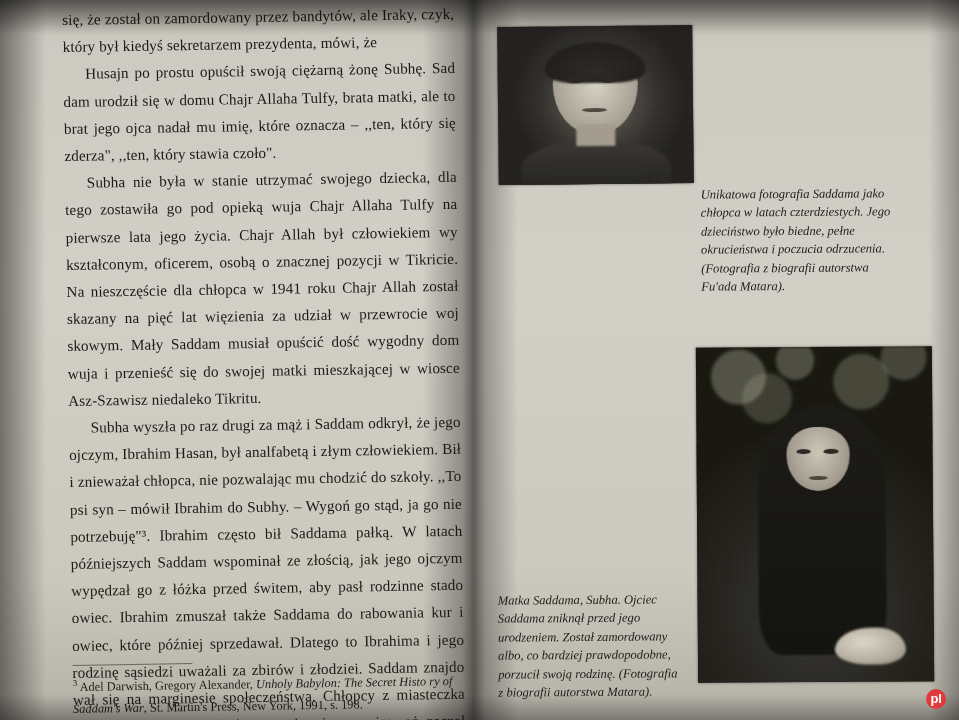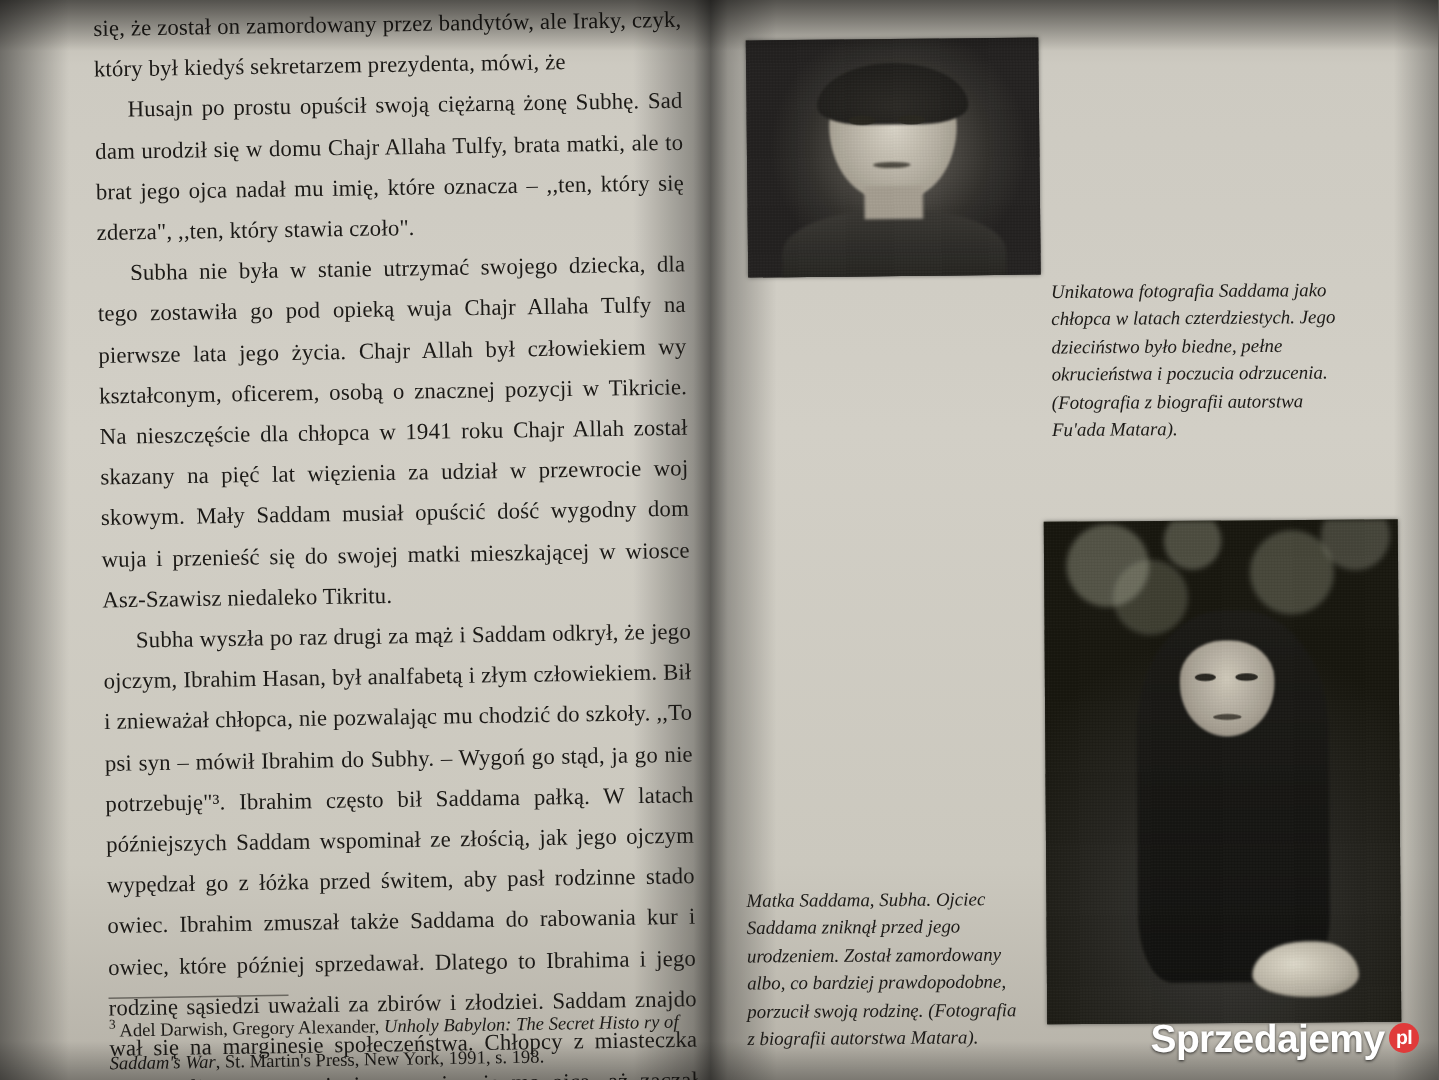--- a/index.html
+++ b/index.html
@@ -393,19 +393,18 @@
 
     <div class="caption caption-mother">Matka Saddama, Subha. Ojciec Saddama zniknął przed jego urodzeniem. Został zamordowany albo, co bardziej prawdopodobne, porzucił swoją rodzinę. (Fotografia z biografii autorstwa Matara).</div>
   </div>
 
   <div class="top-curl"></div>
   <div class="bottom-shade"></div>
   <div class="left-edge"></div>
   <div class="right-edge"></div>
 
   <div class="watermark">
-    <span>Sprzedajemy</span>
     <span class="dot">
       <span class="pl">pl</span>
     </span>
   </div>
 
 </div>
 
 </body></html>

